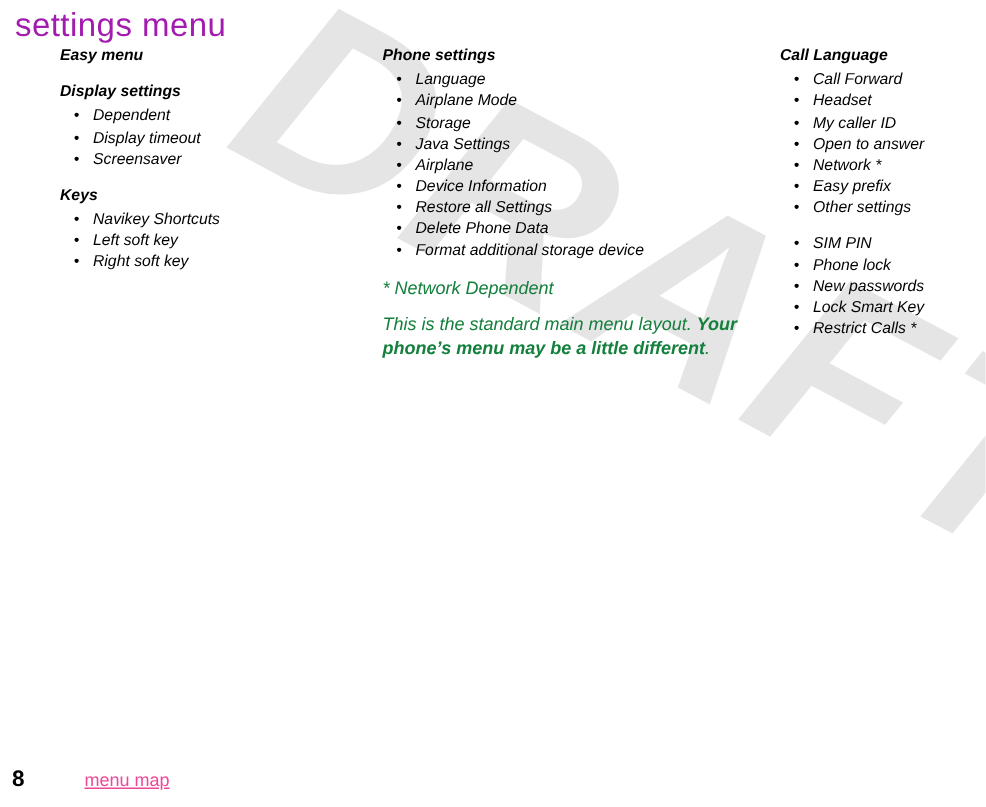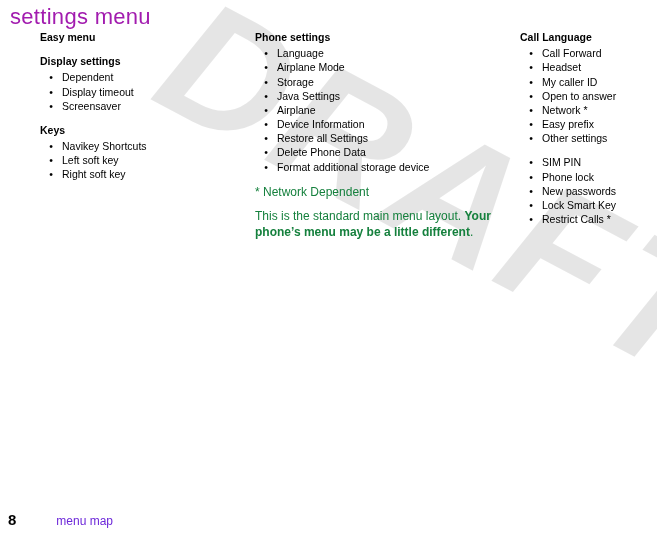--- a/index.html
+++ b/index.html
@@ -27,40 +27,41 @@
     color: #a21caf;
     font-weight: 400;
     letter-spacing: 0.3px;
   }
   .columns {
     position: absolute;
     top: 30px;
     left: 40px;
     right: 10px;
     display: flex;
+    font-style: italic;
   }
   .col { font-size: 10.5px; color: #000; line-height: 1.35; }
   .col1 { width: 215px; }
   .col2 { width: 265px; padding-right: 15px; }
   .col3 { flex: 1; }
   .heading { font-weight: bold; margin-bottom: 2px; }
   .group { margin-bottom: 10px; }
   .item-row { display: flex; }
   .bullet-cell { width: 22px; text-align: center; }
   .note { font-size: 12px; color:#15803d; margin-top:8px; line-height:1.35; font-family: Arial, Helvetica, sans-serif; }
   .note strong { font-weight: bold; }
   .footer {
     position: absolute;
     left: 8px;
     bottom: 10px;
     display: flex;
     align-items: baseline;
   }
   .page-num { font-size: 15px; font-weight: bold; color:#000; margin-right:40px; }
-  .footer-text { font-size: 12px; color:#6d28d9; }
+  .footer-text { font-size: 12px; color:#ec4899;text-decoration:underline; }
 </style>
 </head>
 <body>
 <div class="page">
 
   <div class="watermark">DRAFT</div>
 
   <div class="title">settings menu</div>
 
   <div class="columns">

